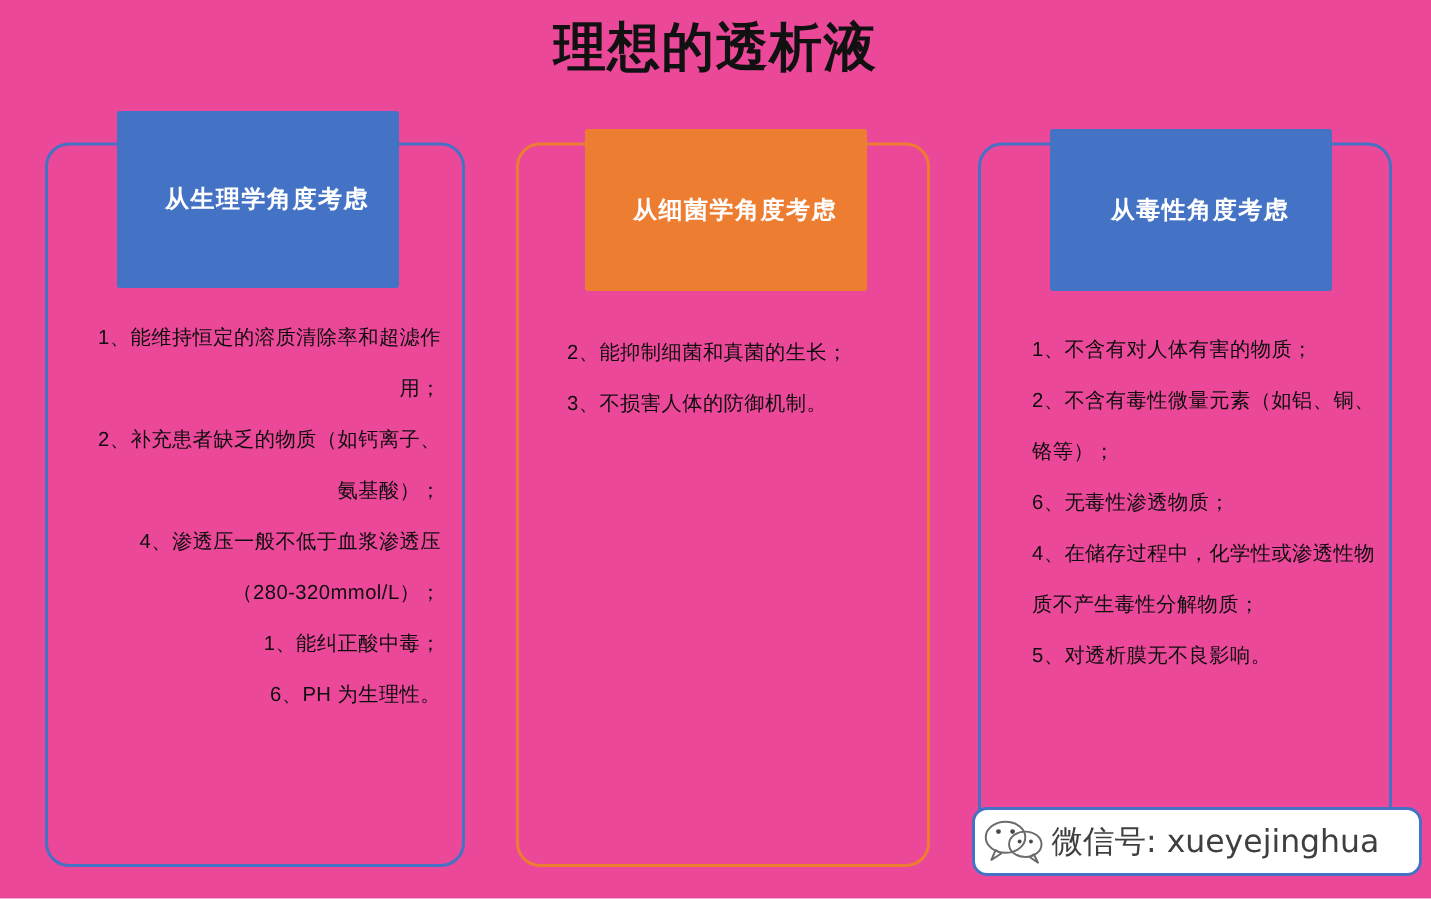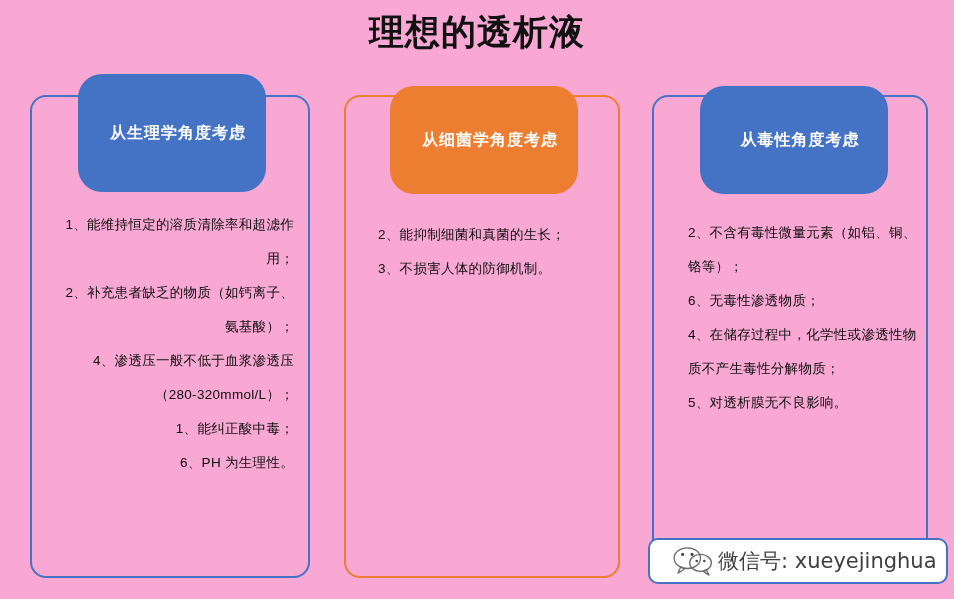--- a/index.html
+++ b/index.html
@@ -9,21 +9,21 @@
     height: 599px;
     background: #ffffff;
     font-family: "Liberation Sans", "DejaVu Sans", sans-serif;
     overflow: hidden;
   }
 
   #canvas {
     position: relative;
     width: 954px;
     height: 599px;
-    background: #f9a8d4;
+    background: #ec4899;
   }
 
   
   .page-title {
     position: absolute;
     top: 8px;
     left: 0;
     width: 954px;
     text-align: center;
     font-size: 35px;
@@ -43,21 +43,21 @@
   .col-1 { left: 30px;  top: 95px; width: 280px; height: 483px;
            border: 2px solid #4472C4; }
   .col-2 { left: 344px; top: 95px; width: 276px; height: 483px;
            border: 2px solid #ED7D31; }
   .col-3 { left: 652px; top: 95px; width: 276px; height: 483px;
            border: 2px solid #4472C4; }
 
   
   .pill {
     position: absolute;
-    border-radius: 24px;
+    border-radius: 2px;
     display: flex;
     align-items: center;
     justify-content: center;
     color: #ffffff;
     font-size: 16px;
     font-weight: bold;
     letter-spacing: 1px;
     z-index: 5;
     padding-left: 12px;
   }
@@ -86,21 +86,21 @@
   .watermark {
     position: absolute;
     left: 648px;
     top: 538px;
     width: 300px;
     height: 46px;
     border: 2px solid #4472C4;
     border-radius: 10px;
     display: flex;
     align-items: center;
-    padding-left: 22px;
+    padding-left: 5px;
     background: #ffffff;
     z-index: 9;
     overflow: hidden;
   }
 
   .wechat-icon {
     width: 42px;
     height: 32px;
     flex: 0 0 42px;
     margin-right: 4px;
@@ -144,20 +144,21 @@
     <p>1、能纠正酸中毒；</p>
     <p>6、PH 为生理性。</p>
   </div>
 
   <div class="body-text body-2">
     <p>2、能抑制细菌和真菌的生长；</p>
     <p>3、不损害人体的防御机制。</p>
   </div>
 
   <div class="body-text body-3">
+    <p>1、不含有对人体有害的物质；</p>
     <p>2、不含有毒性微量元素（如铝、铜、铬等）；</p>
     <p>6、无毒性渗透物质；</p>
     <p>4、在储存过程中，化学性或渗透性物质不产生毒性分解物质；</p>
     <p>5、对透析膜无不良影响。</p>
   </div>
 
   <div class="watermark">
     <svg class="wechat-icon" viewBox="0 0 44 34">
       <ellipse cx="16" cy="14" rx="14" ry="11" fill="none" stroke="#6b6b6b" stroke-width="1.4"></ellipse>
       <path d="M9 23 L6 30 L13 25.5 Z" fill="none" stroke="#6b6b6b" stroke-width="1.4" stroke-linejoin="round"></path>

